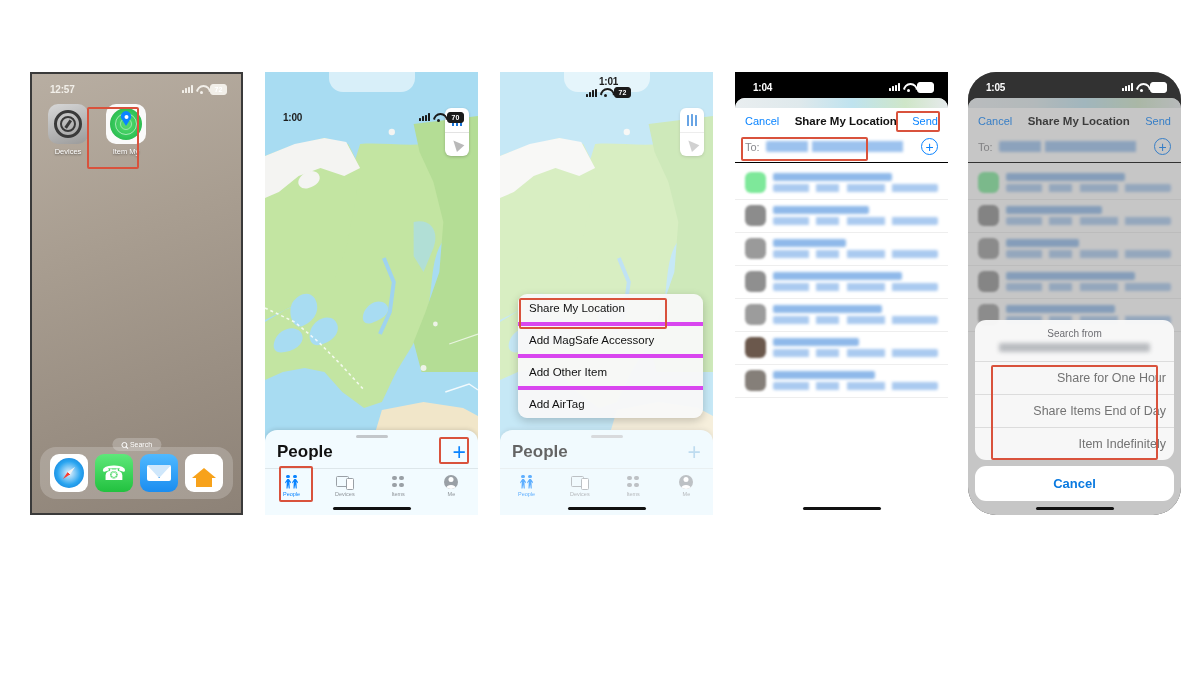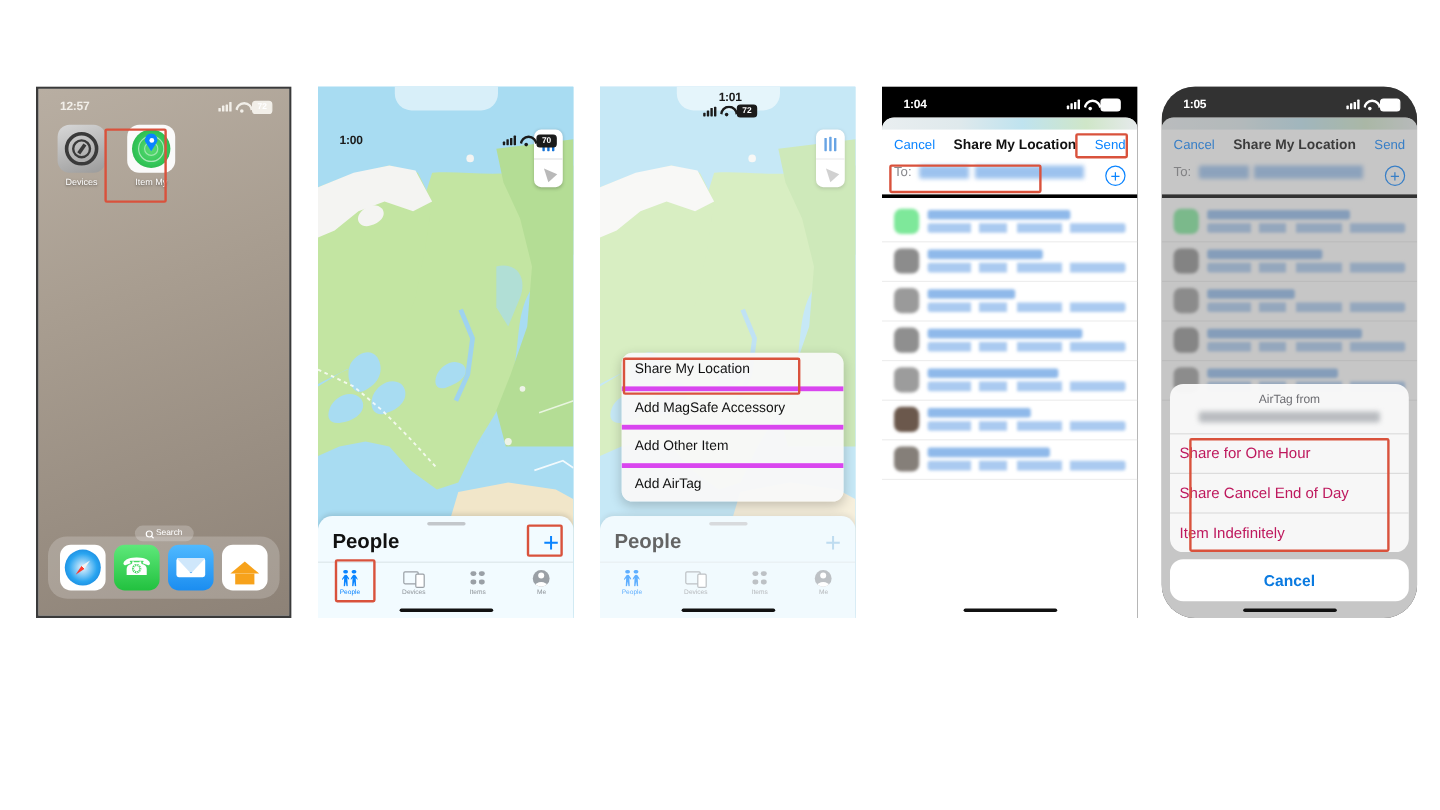--- a/index.html
+++ b/index.html
@@ -277,22 +277,22 @@
     height: 10px;
     background: linear-gradient(90deg,#e9eef0 0%, #dfe9ec 30%, #bfe3ef 55%, #cfe6c8 80%, #e6eaec 100%);
   }
   .share-nav {
     display:flex; align-items:center; justify-content:space-between;
     padding: 7px 10px 6px; font-size: 11px;
   }
   .nav-side { color:#0a84ff; }
   .nav-title { font-size: 11.5px; font-weight: bold; color:#111; }
   .to-row {
-    display:flex; gap:6px;
-    padding: 5px 10px 7px; border-bottom: 3px solid #000000;
+    display:flex; align-items:center; gap:6px;
+    padding: 5px 10px 7px; border-bottom: 1px solid #000000;
   }
   .to-label { font-size: 11px; color:#8a8a8e; }
   .to-value {
     flex: 1; height: 11px; border-radius: 2px;
     background: linear-gradient(90deg,#9cc2ee 0 28%, rgba(255,255,255,0) 28% 31%, #9cc2ee 31% 92%, rgba(255,255,255,0) 92% 100%);
     filter: blur(1.6px);
   }
   .add-circle {
     width: 17px;height:17px;border-radius:50%;
     border:1.3px solid #0a84ff; color:#0a84ff;
@@ -329,22 +329,22 @@
     background: rgba(249,249,249,.96);
     border-radius: 11px; overflow: hidden; margin-bottom: 6px;
   }
   .act-head { padding: 8px 10px 9px; text-align:center; }
   .act-head-title { font-size: 10px; color:#6d6d72; }
   .act-head-sub {
     height: 9px; margin: 4px 14px 0; border-radius:2px;
     background:#b9bcc0; filter: blur(2.2px);
   }
   .act-item {
-    padding: 9px 8px; text-align:left;
-    font-size: 12.5px; color:#be185d; font-weight: 500;
+    padding: 9px 8px; text-align:right;
+    font-size: 12.5px; color:#737373; font-weight: 500;
     border-top: 1px solid #dcdcdc;
   }
   .act-cancel {
     background: #fff; border-radius: 11px;
     padding: 10px 8px; text-align:center;
     font-size: 13px; color:#0a7ae0; font-weight: bold;
   }
 
   
   .hl {
@@ -770,25 +770,25 @@
               </span>
           </div>
         </div>
       </div>
 
       <div class="sheet-dim"></div>
 
       <div class="act-sheet">
         <div class="act-group">
           <div class="act-head">
-            <div class="act-head-title">AirTag from</div>
+            <div class="act-head-title">Search from</div>
             <div class="act-head-sub"></div>
           </div>
           <div class="act-item">Share for One Hour</div>
-          <div class="act-item">Share Cancel End of Day</div>
+          <div class="act-item">Share Items End of Day</div>
           <div class="act-item">Item Indefinitely</div>
         </div>
         <div class="act-cancel">Cancel</div>
       </div>
       <div class="home-ind"></div>
     </div>
   </div>
 
   <div class="hl" style="left:87px; top:107px; width:52px; height:62px;"></div>
   <div class="hl" style="left:439px; top:437px; width:30px; height:27px;"></div>

